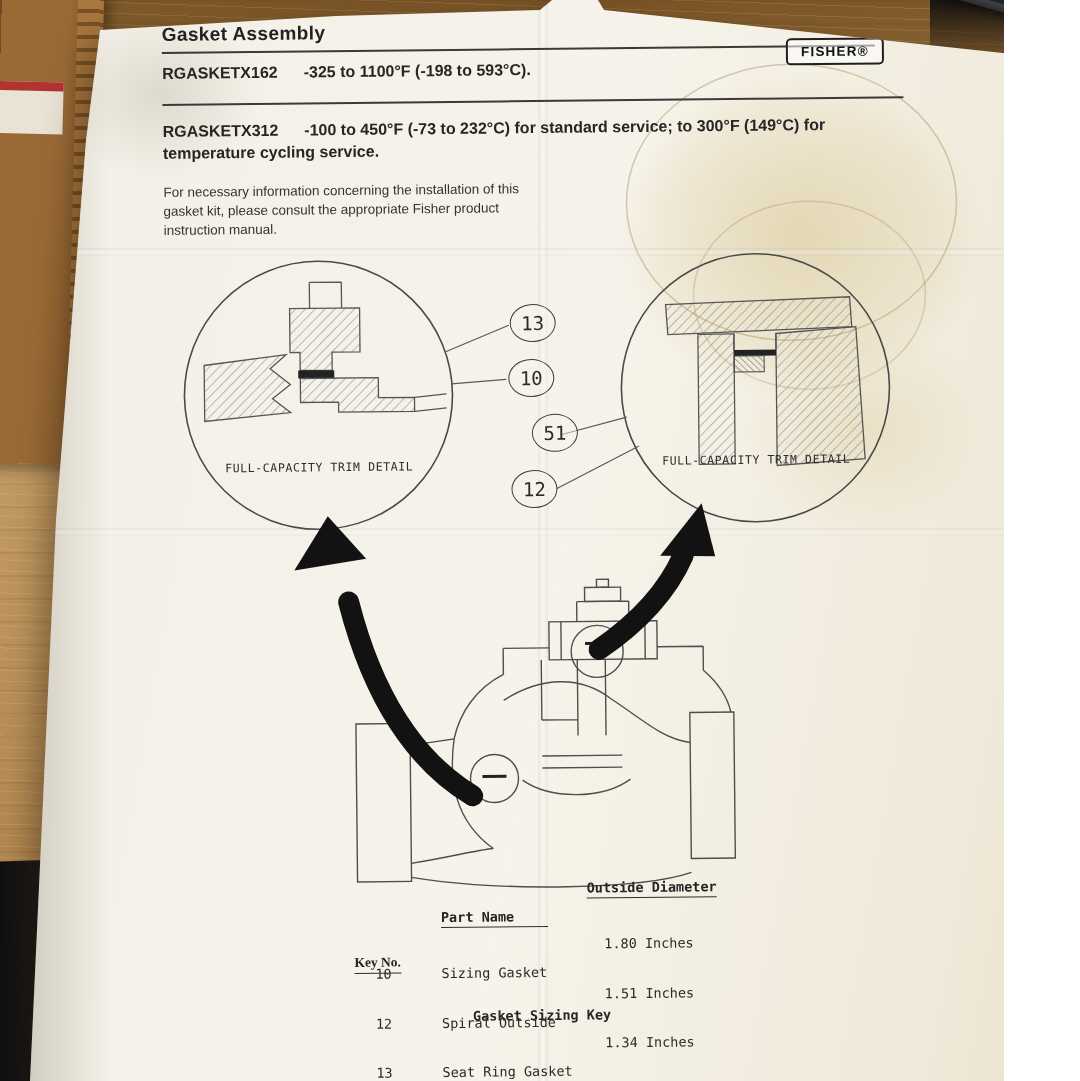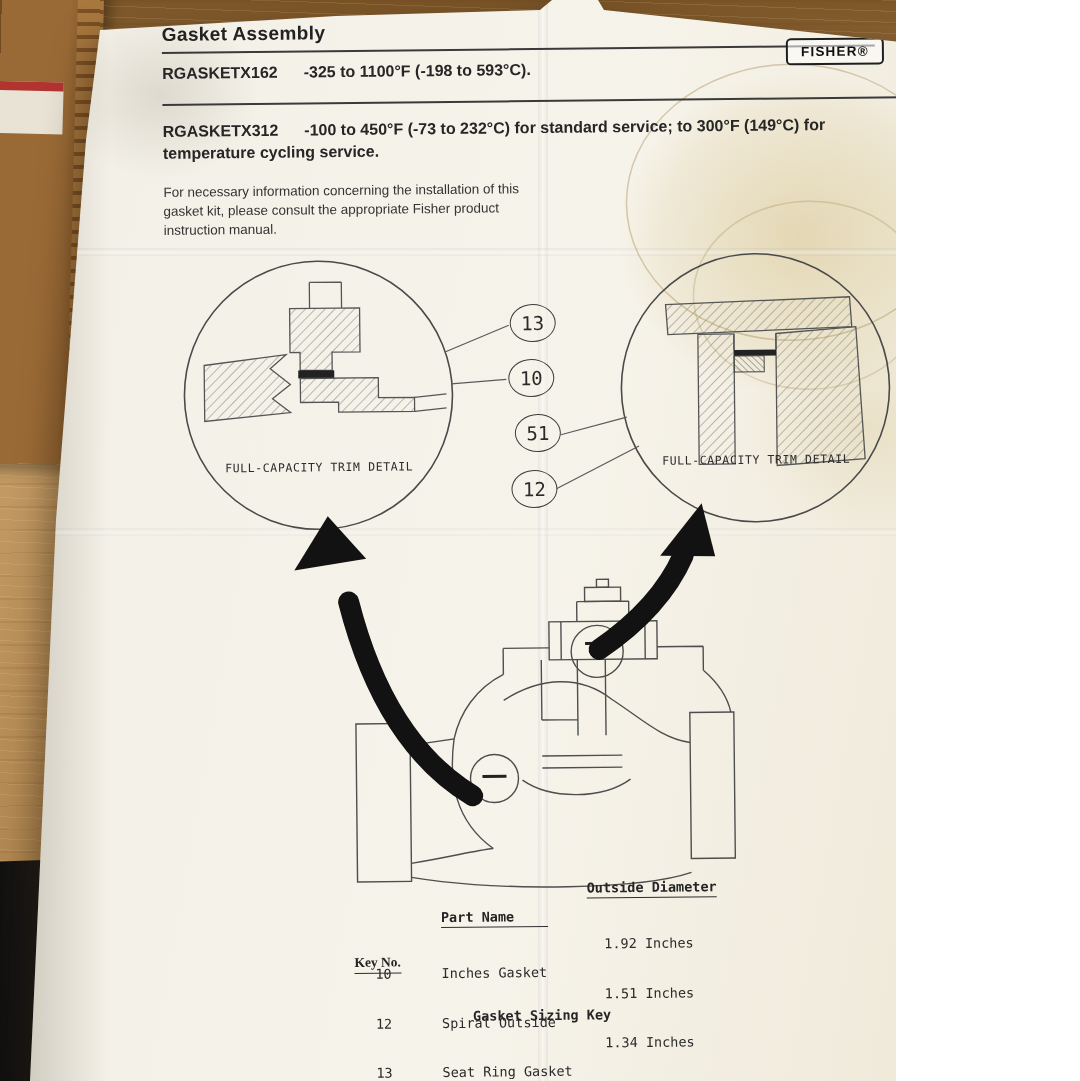--- a/index.html
+++ b/index.html
@@ -1,17 +1,17 @@
 <!DOCTYPE html>
 <html><head>
 <meta charset="utf-8">
 <style>
   html,body{margin:0;padding:0;}
   body{width:1080px;height:1081px;overflow:hidden;font-family:"Liberation Sans",sans-serif;}
-  .stage{position:relative;width:896px;height:1081px;overflow:hidden;
+  .stage{position:relative;width:1004px;height:1081px;overflow:hidden;
     background:
       repeating-linear-gradient(180deg, rgba(95,60,22,.10) 0 2px, transparent 2px 23px),
       repeating-linear-gradient(182deg, rgba(255,232,185,.12) 0 1px, transparent 1px 11px),
       linear-gradient(180deg,#7d5628 0%,#b28a52 14%,#c29a63 42%,#b78d56 72%,#a57c47 100%);
   }
   .abs{position:absolute;}
 
   
   .dark-top-right{left:930px;top:0;width:150px;height:70px;background:linear-gradient(180deg,#171310,rgba(23,19,16,0));}
   .pen{left:948px;top:-8px;width:180px;height:30px;border-radius:5px;transform:rotate(16deg);
@@ -65,21 +65,21 @@
   .spec-code{margin-right:26px;}
   .note{left:167px;top:179px;width:372px;font-size:13.5px;line-height:1.42;color:#343434;}
 
   .mono{font-family:"DejaVu Sans Mono",monospace;}
   .detail-label{font-size:11.5px;letter-spacing:.6px;color:#2c2c2c;text-align:center;width:270px;}
   .lbl-left{left:185px;top:458px;}
   .lbl-right{left:622px;top:455px;}
 
   .keycircle{width:44px;height:36px;border:1.6px solid #3c3c3c;border-radius:50%;
      display:flex;align-items:center;justify-content:center;font-size:19px;color:#2b2b2b;background:rgba(246,243,234,.5);}
-  .k13{left:512px;top:304px;} .k10{left:510px;top:359px;} .k51{left:516px;top:414px;} .k12{left:512px;top:470px;}
+  .k13{left:512px;top:304px;} .k10{left:510px;top:359px;} .k51{left:533px;top:414px;} .k12{left:512px;top:470px;}
 
   .tbl-head{font-size:13.5px;font-weight:bold;color:#242424;border-bottom:1.6px solid #2e2e2e;padding-bottom:2px;}
   .h-dia{left:583px;top:880px;}
   .h-key{left:350px;top:953px;font-family:Liberation Serif, serif;}
   .h-name{left:437px;top:908px;padding-right:34px;}
   .col{font-size:13.5px;color:#2b2b2b;line-height:16.5px;white-space:pre;}
   .c-dia{left:600px;top:903px;}
   .c-key{left:362px;top:931px;text-align:center;width:34px;}
   .c-name{left:437px;top:931px;}
   .caption{left:468px;top:1007px;font-size:13.5px;font-weight:bold;color:#262626;}
@@ -203,35 +203,35 @@
         <div class="abs mono detail-label lbl-left">FULL-CAPACITY TRIM DETAIL</div>
         <div class="abs mono detail-label lbl-right">FULL-CAPACITY TRIM DETAIL</div>
 
         <div class="abs mono keycircle k13">13</div>
         <div class="abs mono keycircle k10">10</div>
         <div class="abs mono keycircle k51">51</div>
         <div class="abs mono keycircle k12">12</div>
 
         <div class="abs mono tbl-head h-dia">Outside Diameter</div>
         <div class="abs mono col c-dia">
-          <div>1.92 Inches</div>
+          <div>1.80 Inches</div>
           <div>1.51 Inches</div>
           <div>1.34 Inches</div>
           
         </div>
         <div class="abs mono tbl-head h-key">Key No.</div>
         <div class="abs mono tbl-head h-name">Part Name</div>
         <div class="abs mono col c-key">
           <div>10</div>
           <div>12</div>
           <div>13</div>
           
         </div>
         <div class="abs mono col c-name">
-          <div>Inches Gasket</div>
+          <div>Sizing Gasket</div>
           <div>Spiral Outside</div>
           <div>Seat Ring Gasket</div>
           
         </div>
         <div class="abs mono caption">Gasket Sizing Key</div>
 
       </div>
     </div>
   </div>
 </div>

